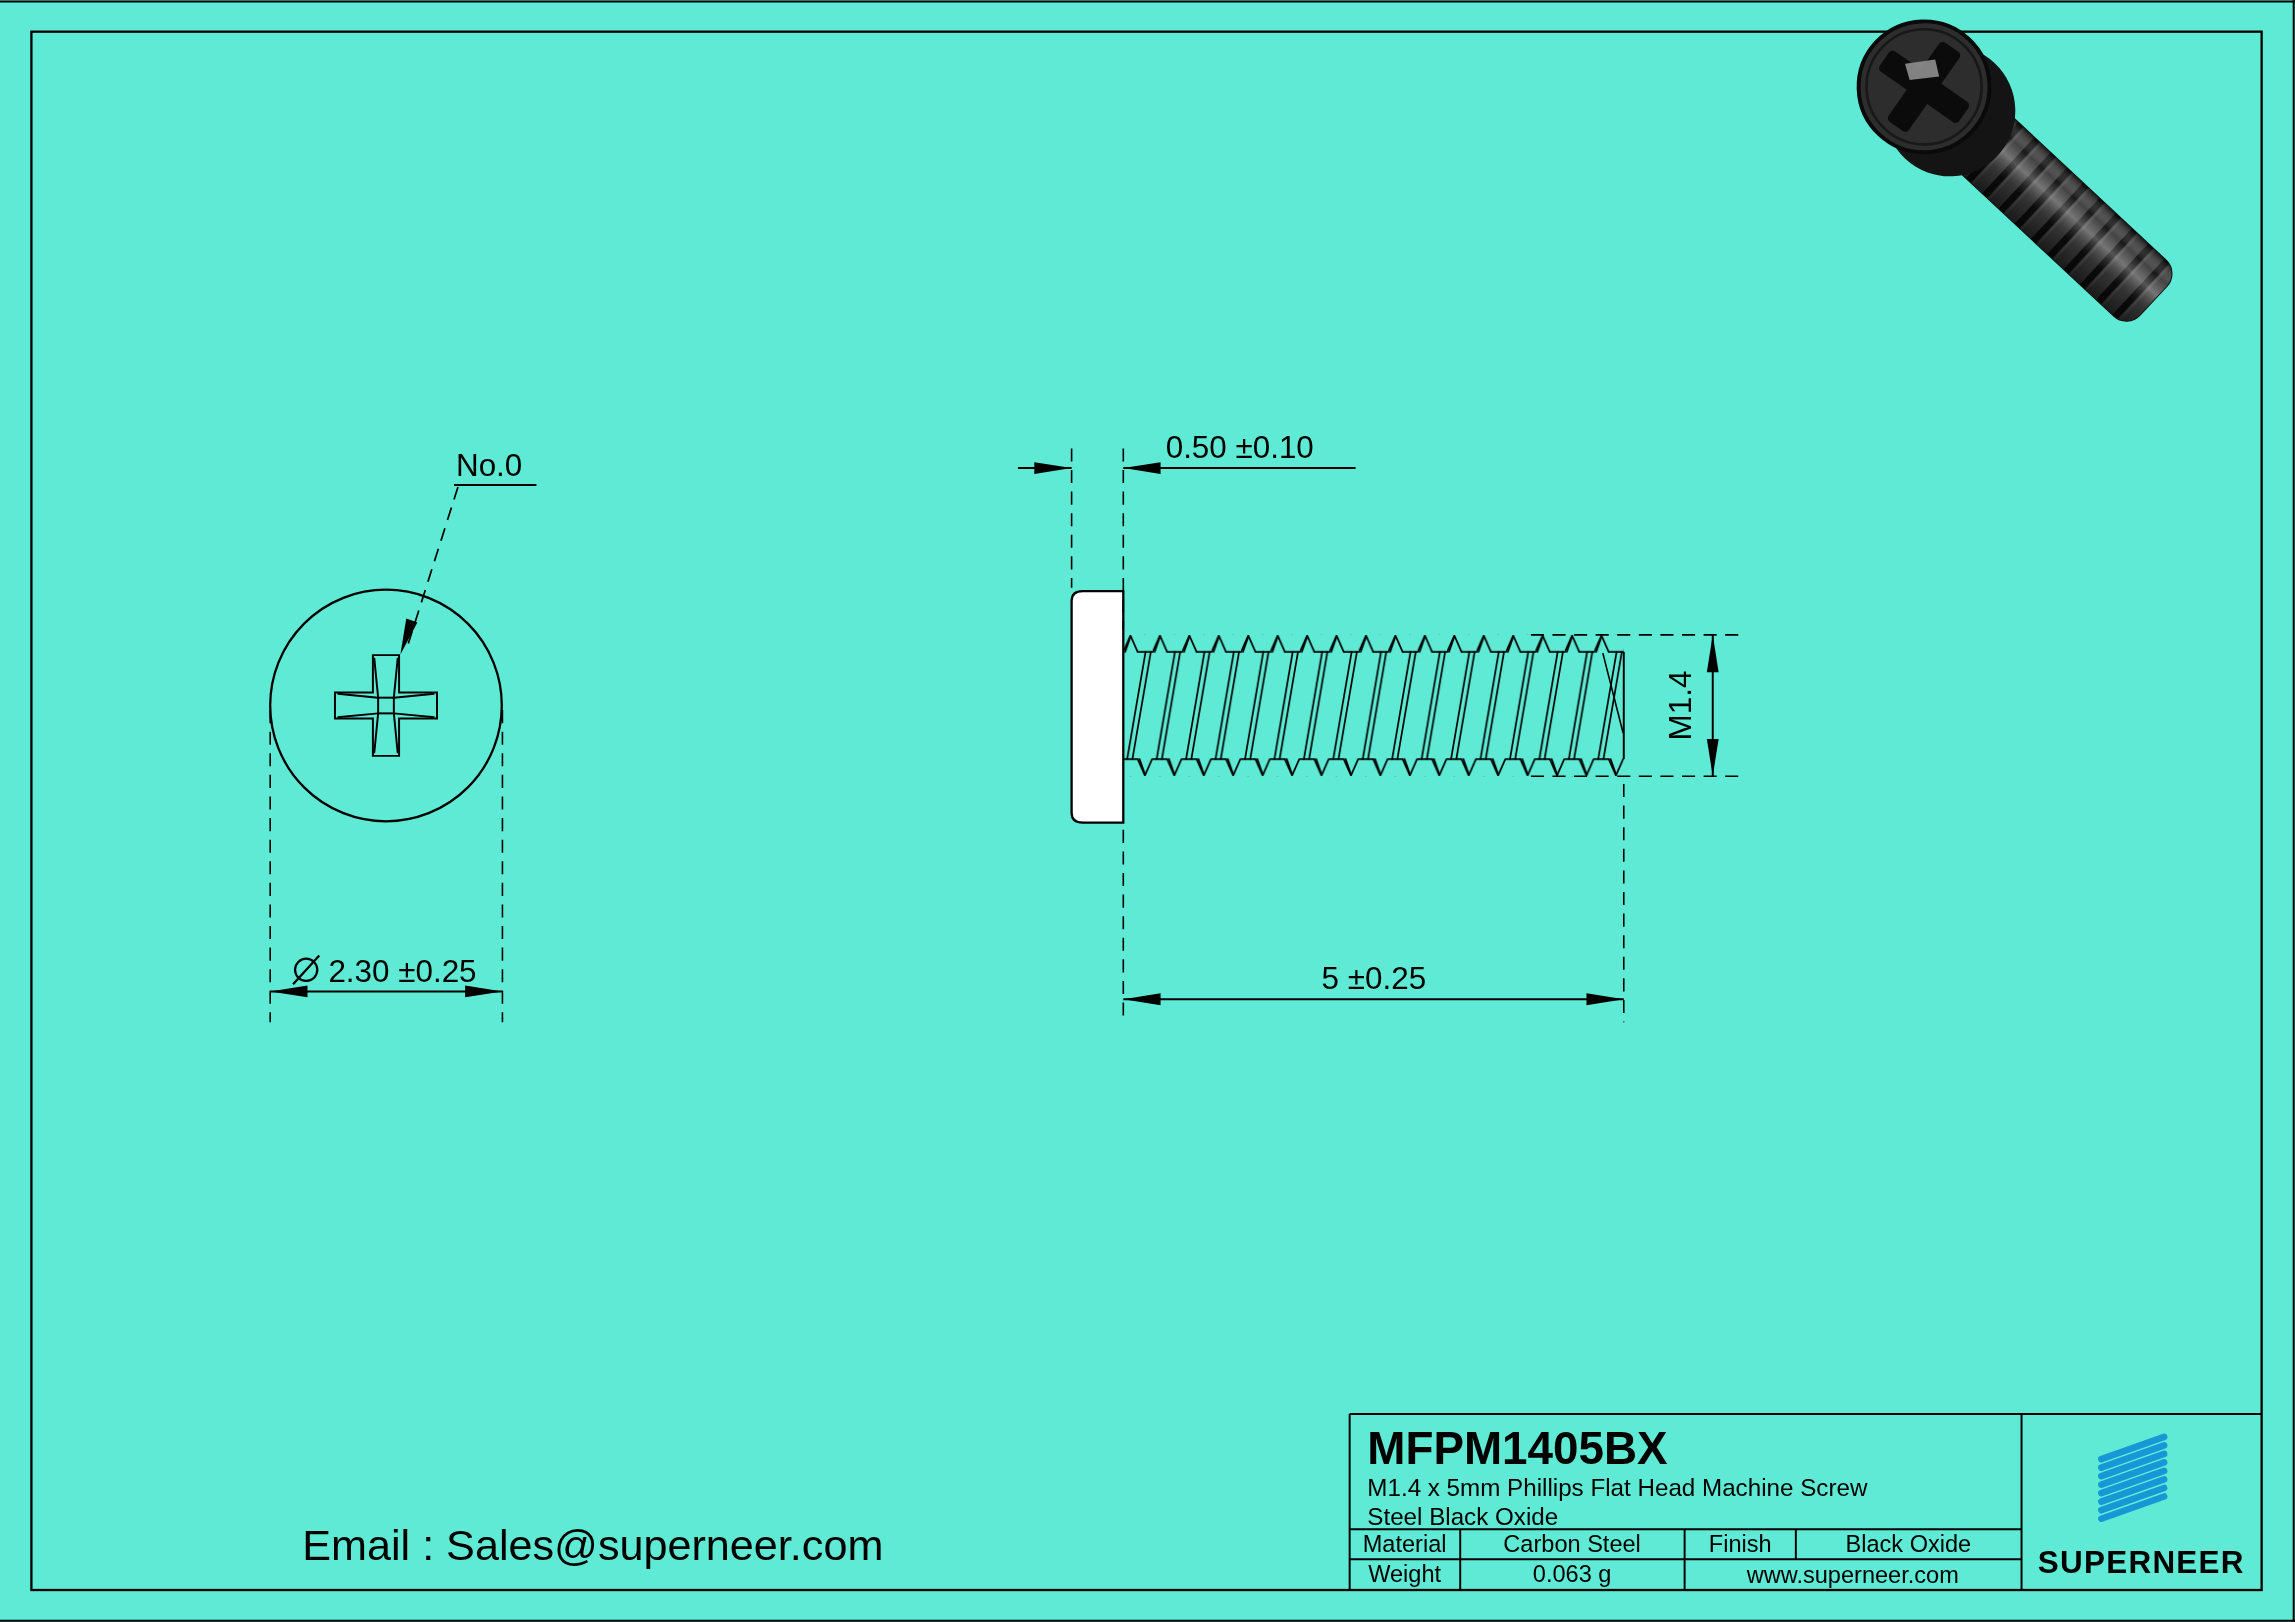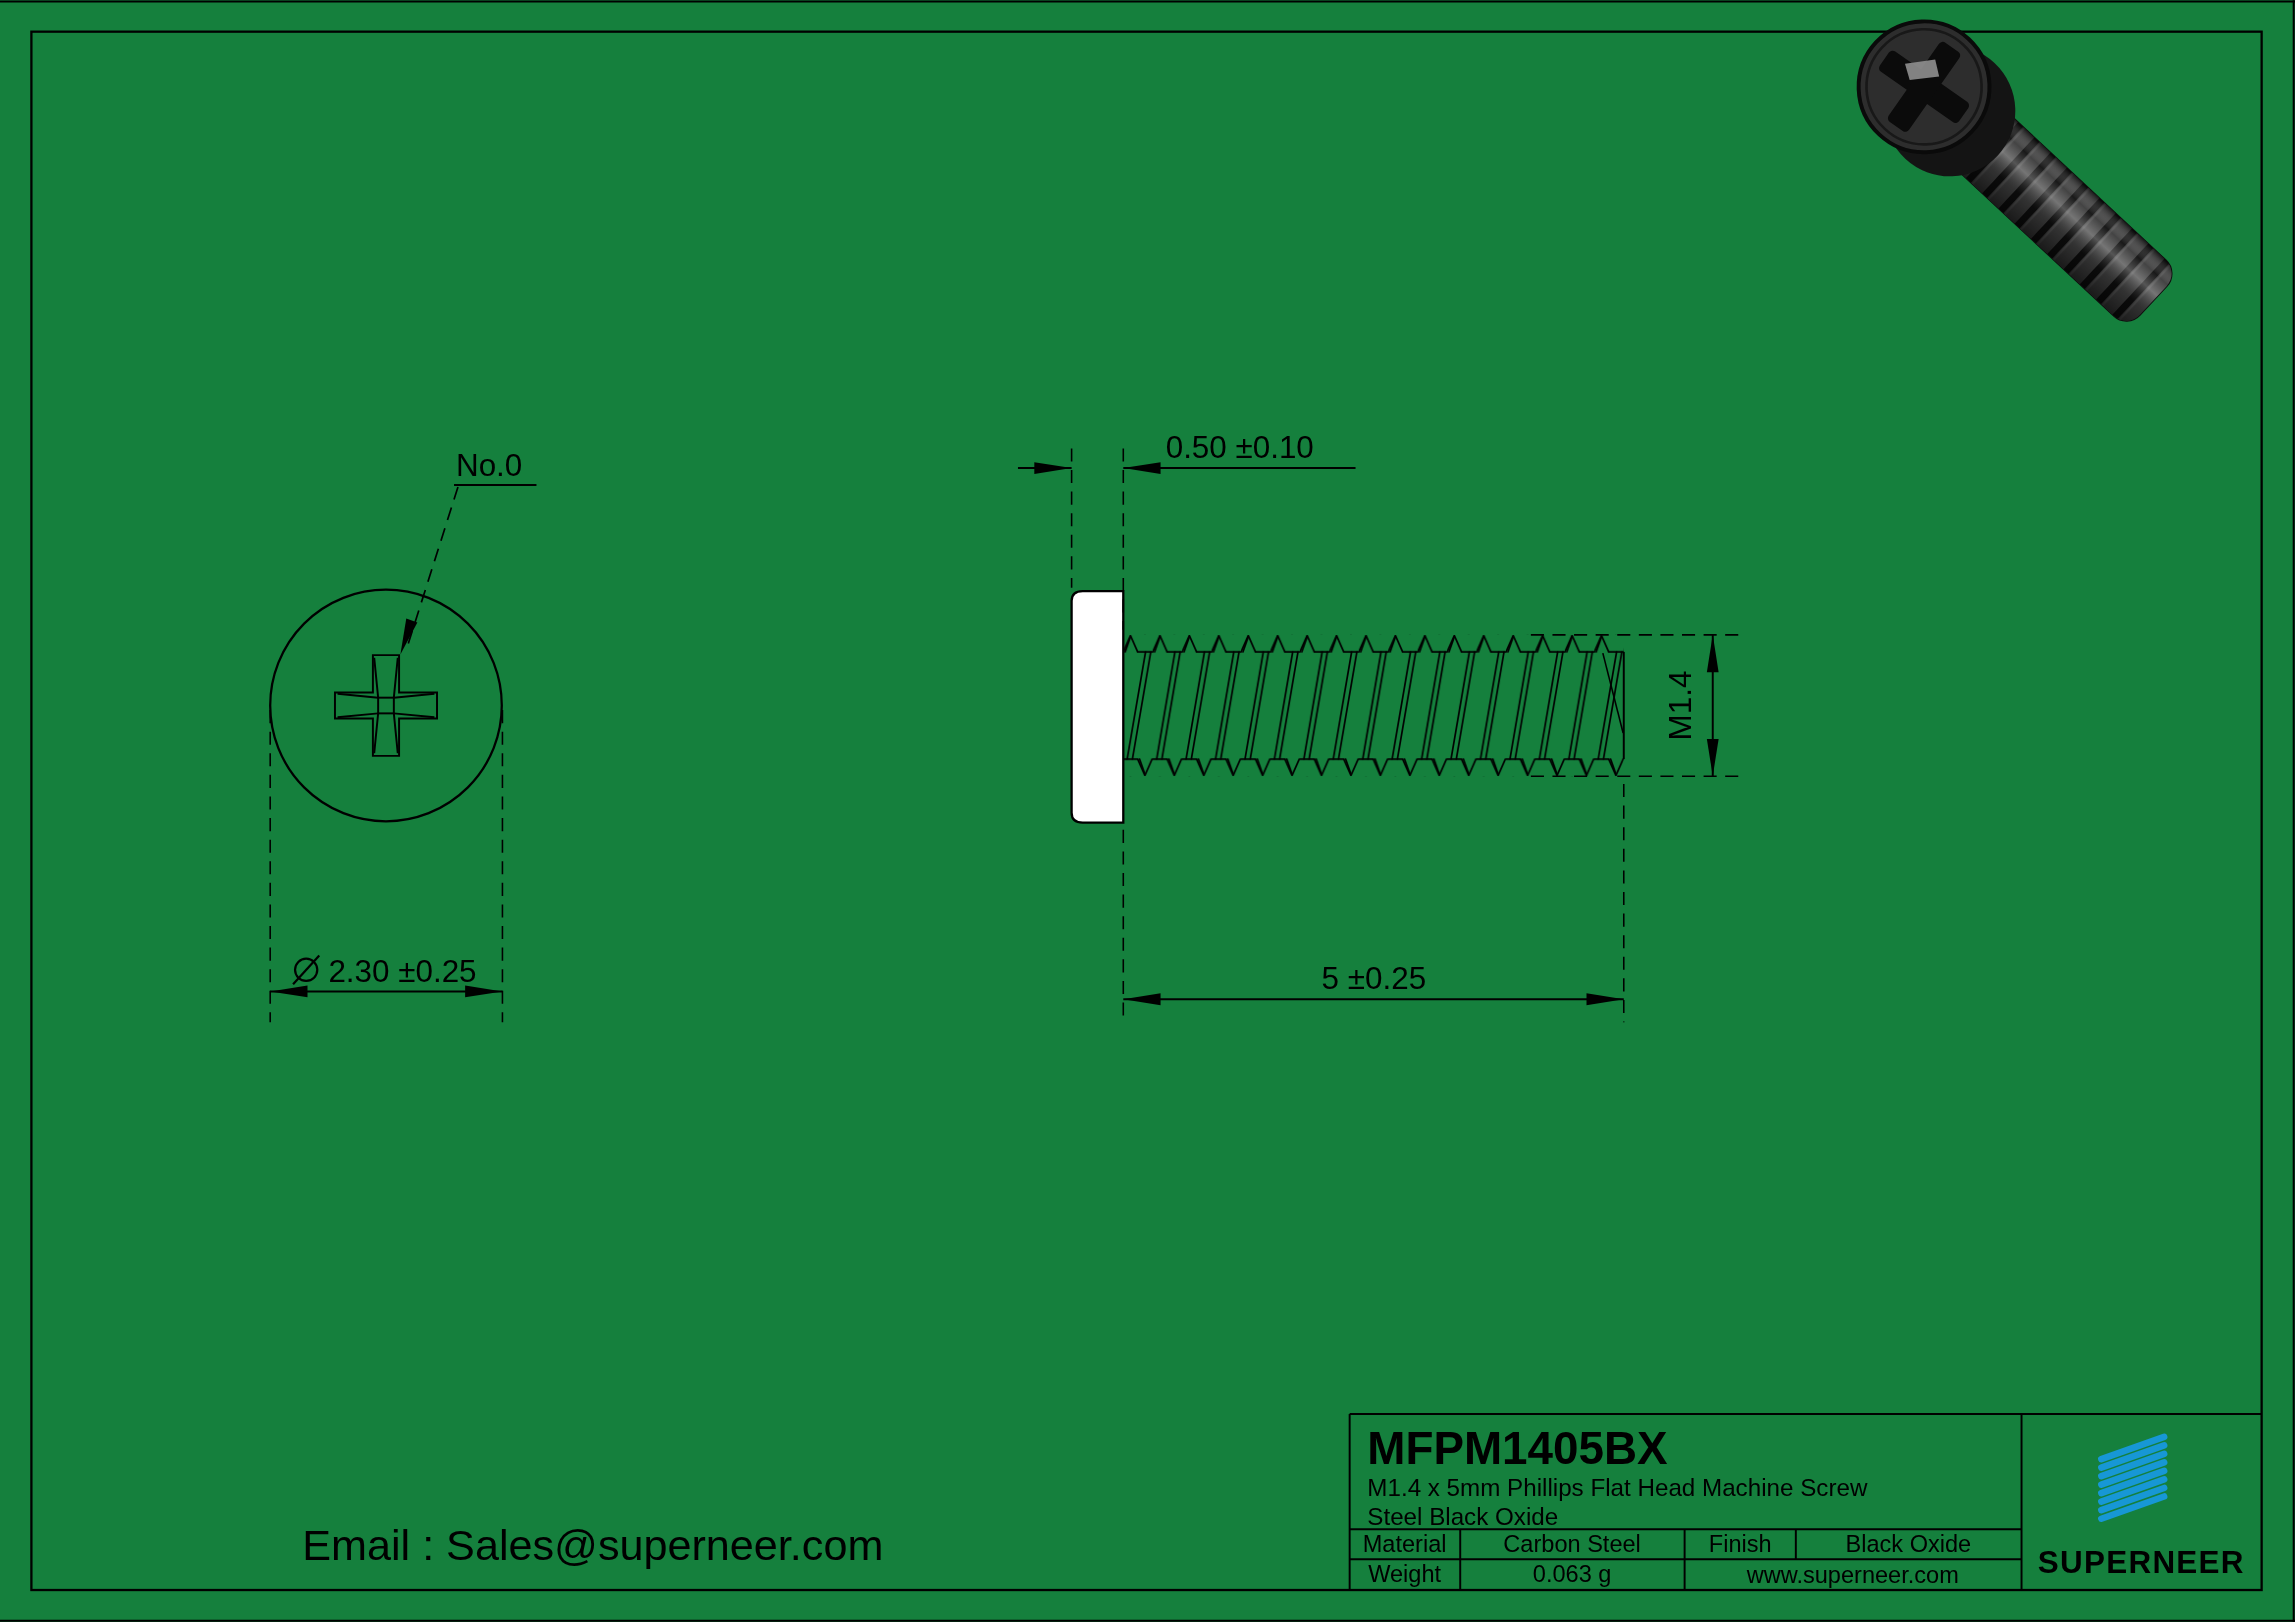--- a/index.html
+++ b/index.html
@@ -1,19 +1,19 @@
 <!DOCTYPE html>
 <html style="font-size:10.5px"><head>
 <meta charset="utf-8">
 <style>
   html,body{margin:0;padding:0;background:#ffffff;}
   .page{
     position:relative;
     width:2295px;height:1623px;
-    background:#15803d;
+    background:#5eead4;
     font-family:"Liberation Sans","DejaVu Sans",sans-serif;
     overflow:hidden;
   }
   svg{display:block;}
   svg text{
     font-family:"Liberation Sans","DejaVu Sans",sans-serif;
     fill:#000;
   }
   .dim-text{font-size:48px;}
   .pn-text{font-size:70px;font-weight:bold;}

